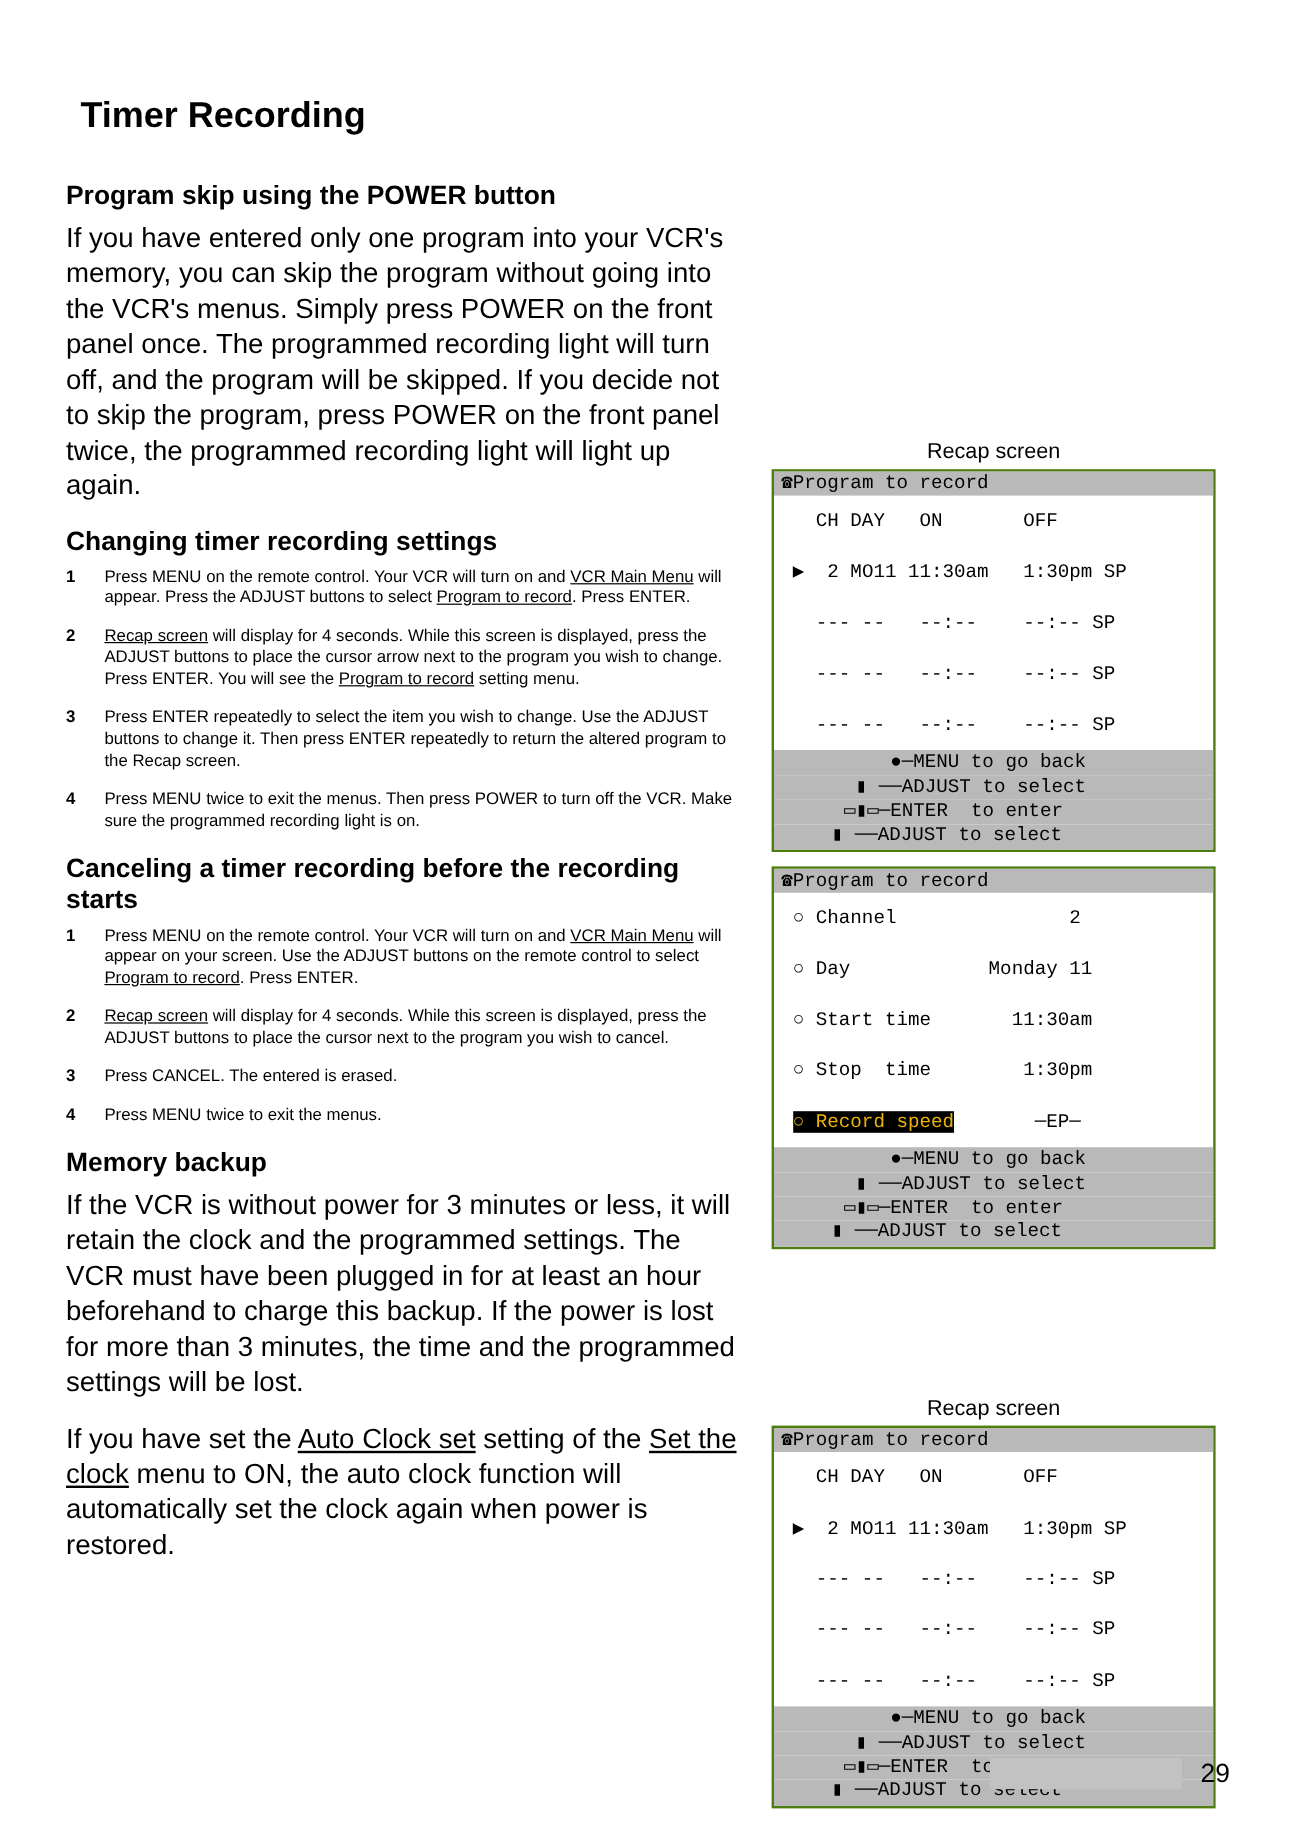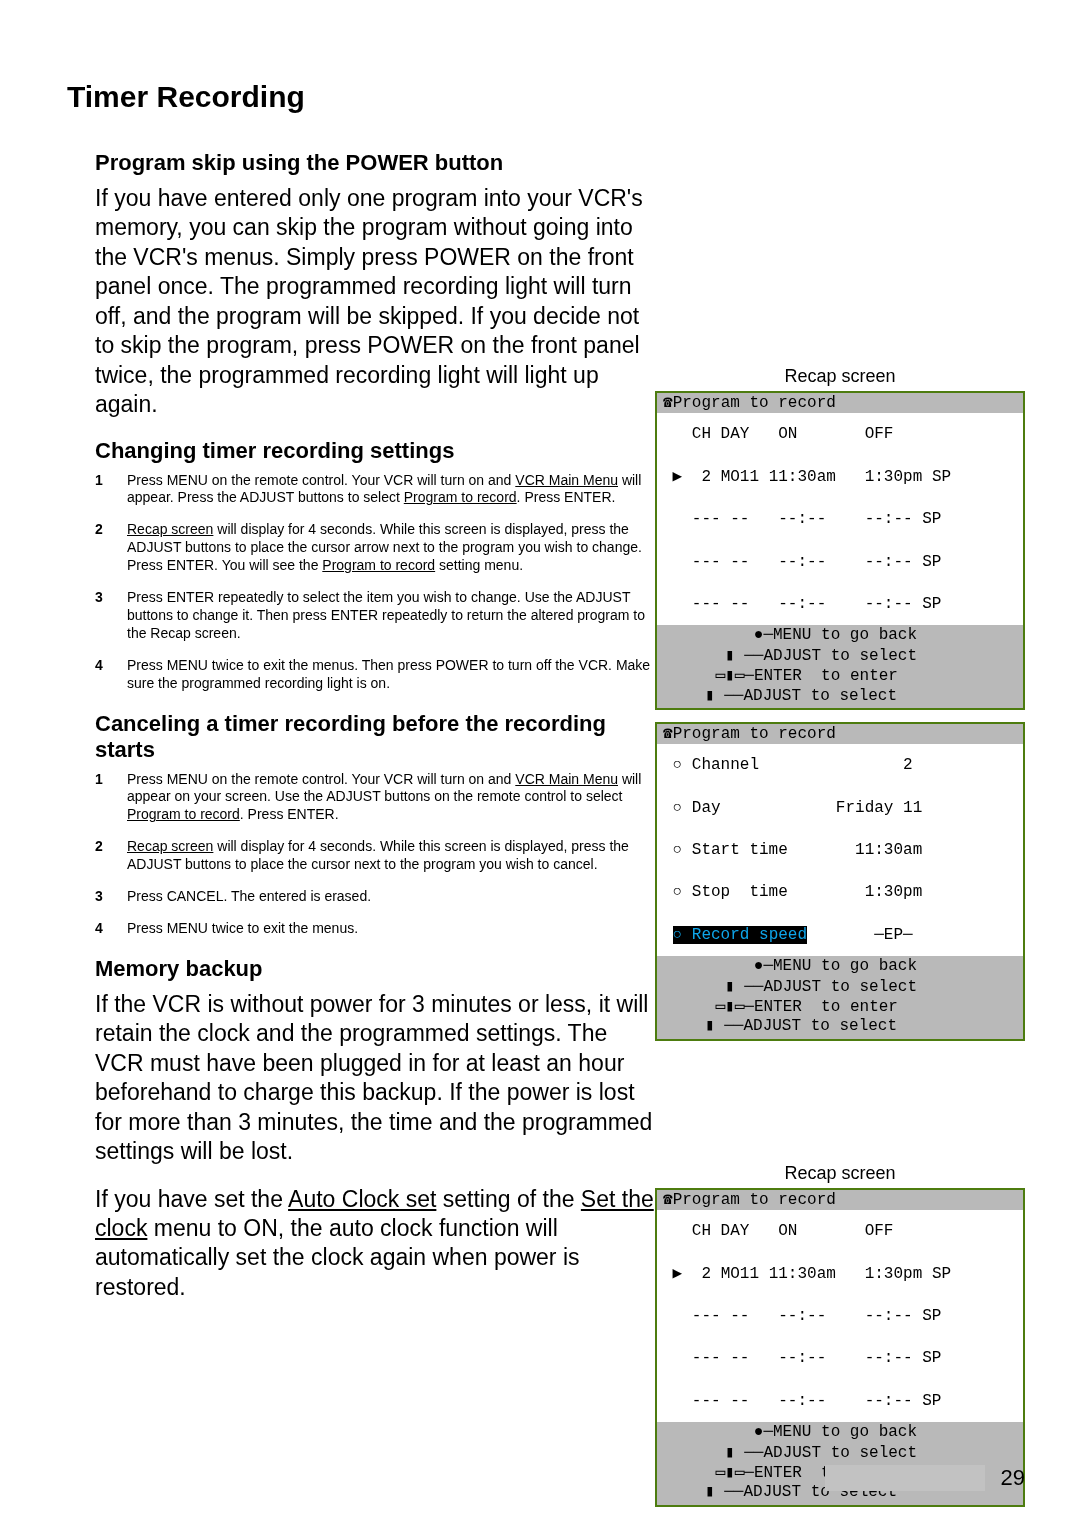--- a/index.html
+++ b/index.html
@@ -23,21 +23,21 @@
     font-weight: bold;
     margin: 0 0 36px 12px;
   }
   h2.section {
     font-size: 22px;
     font-weight: bold;
     margin: 0 0 8px 0;
   }
   .cols {
     display: flex;
-    justify-content: flex-end;
+    gap: 28px;
   }
   .left { width: 560px; }
   .right { width: 370px; }
   p.body {
     font-size: 23px;
     line-height: 1.28;
     margin: 0 0 18px 0;
   }
   ol.steps {
     list-style: none;
@@ -85,21 +85,21 @@
     padding: 12px 6px;
     white-space: pre;
   }
   .osd .hint {
     background: #b9b9b9;
     padding: 1px 20px;
     white-space: pre;
   }
   .osd .inv {
     background: #000;
-    color: #0ea5e9;
+    color: #eab308;
   }
   .osd .pad { padding: 0 0 3px 0; }
 
   .page-num {
     position: absolute;
     right: 55px;
     bottom: 38px;
     font-size: 22px;
   }
   .num-bar {
@@ -168,21 +168,21 @@
         <div class="row">   --- --   --:--    --:-- SP </div>
         <div class="hint">        ●─MENU to go back      </div>
         <div class="hint">     ▮ ──ADJUST to select      </div>
         <div class="hint">    ▭▮▭─ENTER  to enter        </div>
         <div class="hint pad">     ▮ ──ADJUST to select      </div>
       </div>
 
       <div class="osd">
         <div class="bar">☎Program to record             </div>
         <div class="row"> ○ Channel               2     </div>
-        <div class="row"> ○ Day            Friday 11    </div>
+        <div class="row"> ○ Day            Monday 11    </div>
         <div class="row"> ○ Start time       11:30am    </div>
         <div class="row"> ○ Stop  time        1:30pm    </div>
         <div class="row"><span> </span><span class="inv">○ Record speed</span><span>       ─EP─   </span></div>
         <div class="hint">        ●─MENU to go back      </div>
         <div class="hint">     ▮ ──ADJUST to select      </div>
         <div class="hint">    ▭▮▭─ENTER  to enter        </div>
         <div class="hint pad">     ▮ ──ADJUST to select      </div>
       </div>
 
       <div style="height:110px"></div>

